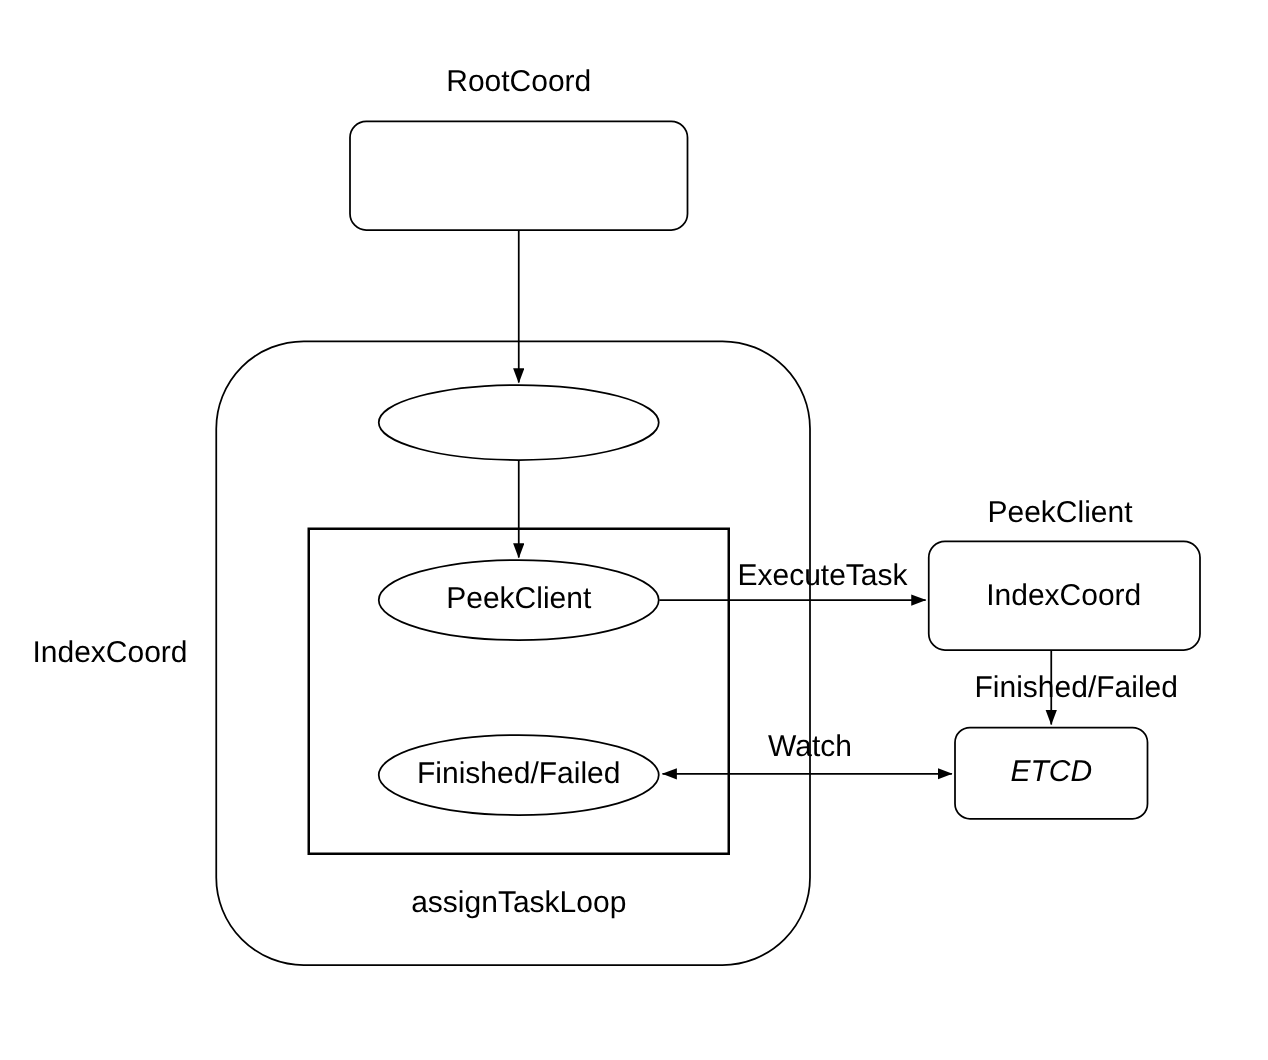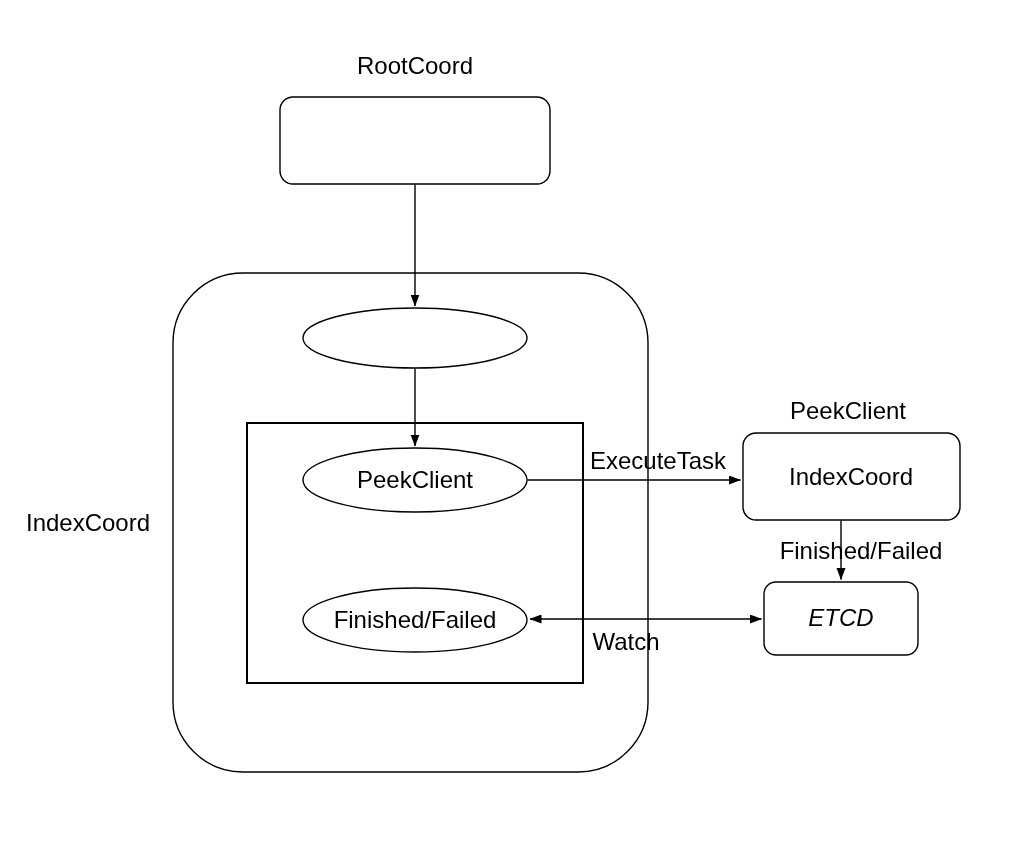--- a/index.html
+++ b/index.html
@@ -67,32 +67,33 @@
 
     <line x1="841" y1="520.5" x2="841" y2="579.5" stroke="#000000" stroke-width="1.4" marker-end="url(#arrow)"></line>
 
     <line x1="530" y1="619" x2="761.5" y2="619" stroke="#000000" stroke-width="1.4" marker-start="url(#arrowStart)" marker-end="url(#arrow)"></line>
   </svg>
 
   <div class="lbl" style="left:415px; top:66px;">RootCoord</div>
 
   <div class="lbl" style="left:88px; top:523px;">IndexCoord</div>
 
+  <div class="lbl" style="left:415px; top:723px;">assignTaskLoop</div>
 
   <div class="lbl" style="left:848px; top:411px;">PeekClient</div>
 
 
 
   <div class="lbl" style="left:415px; top:480px;">PeekClient</div>
 
   <div class="lbl" style="left:415px; top:620px;">Finished/Failed</div>
 
   <div class="lbl" style="left:851px; top:477px;">IndexCoord</div>
 
   <div class="lbl" style="left:841px; top:618px;font-style:italic;">ETCD</div>
 
   <div class="lbl" style="left:658px; top:461px;">ExecuteTask</div>
 
   <div class="lbl" style="left:861px; top:551px;">Finished/Failed</div>
 
-  <div class="lbl" style="left:626px; top:598px;margin-top:44px;">Watch</div>
+  <div class="lbl" style="left:648px; top:598px;">Watch</div>
 
 </div>
 
 </body></html>

